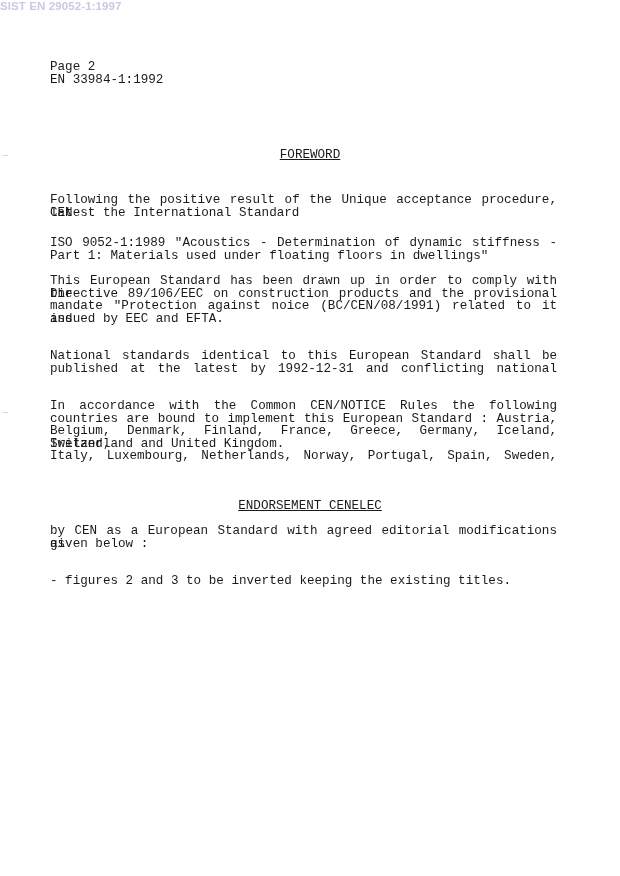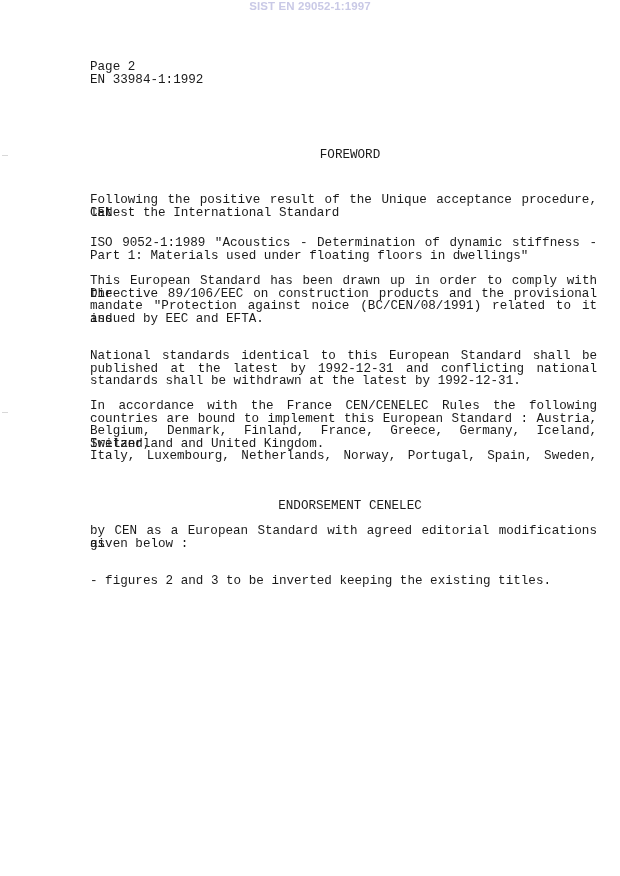--- a/index.html
+++ b/index.html
@@ -13,44 +13,43 @@
       position: relative;
       overflow: hidden;
       font-family: "Liberation Mono", "DejaVu Sans Mono", monospace;
       color: #1a1a1a;
     }
     .watermark {
       position: absolute;
       top: 0px;
       left: 0;
       width: 620px;
-      text-align: center;
       font-family: "Liberation Sans", "DejaVu Sans", sans-serif;
       font-weight: bold;
       font-size: 11.5px;
       color: #c9c9e6;
       letter-spacing: 0.1px;
     }
     .mono {
       font-family: "Liberation Mono", "DejaVu Sans Mono", monospace;
       font-size: 12.6px;
       line-height: 12.6px;
-      margin-left: 40px;
     }
     .header-block {
       position: absolute;
       left: 50px;
       top: 61px;
     }
     .header-block div { white-space: pre; }
     .heading {
       position: absolute;
       left: 0;
       width: 620px;
       text-align: center;
+      text-decoration: underline;
       white-space: pre;
     }
     .para {
       position: absolute;
       left: 50px;
       width: 507px;
     }
     .line {
       display: block;
       text-align: justify;
@@ -95,25 +94,24 @@
 <div class="para mono" style="top:275px;">
   <span class="line">This European Standard has been drawn up in order to comply with the</span>
   <span class="line">Directive 89/106/EEC on construction products and the provisional</span>
   <span class="line">mandate "Protection against noice (BC/CEN/08/1991) related to it and</span>
   <span class="line last">issued by EEC and EFTA.</span>
 </div>
 
 <div class="para mono" style="top:350px;">
   <span class="line">National standards identical to this European Standard shall be</span>
   <span class="line">published at the latest by 1992-12-31 and conflicting national</span>
-  <span class="line last">standards shall be withdrawn at the latest by 1992-12-31.</span>
 </div>
 
 <div class="para mono" style="top:400px;">
-  <span class="line">In accordance with the France CEN/CENELEC Rules the following</span>
+  <span class="line">In accordance with the Common CEN/NOTICE Rules the following</span>
   <span class="line">countries are bound to implement this European Standard : Austria,</span>
   <span class="line">Belgium, Denmark, Finland, France, Greece, Germany, Iceland, Ireland,</span>
   <span class="line last">Switzerland and United Kingdom.</span>
   <span class="line">Italy, Luxembourg, Netherlands, Norway, Portugal,  Spain, Sweden,</span>
 </div>
 
 <div class="heading mono" style="top:500px;">ENDORSEMENT CENELEC</div>
 
 <div class="para mono" style="top:525px;">
   <span class="line">by CEN as a European Standard with agreed editorial modifications as</span>

